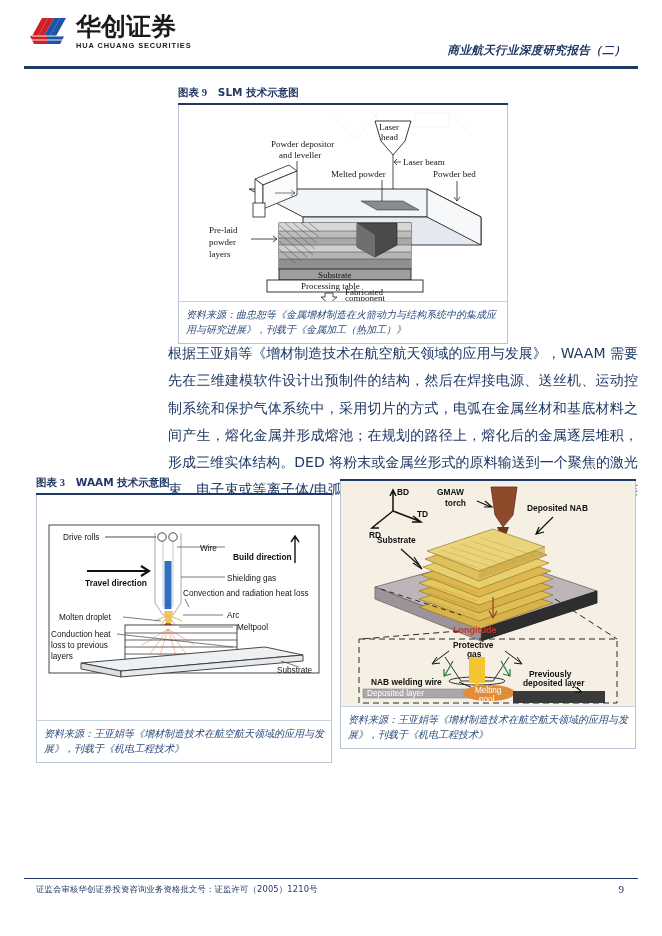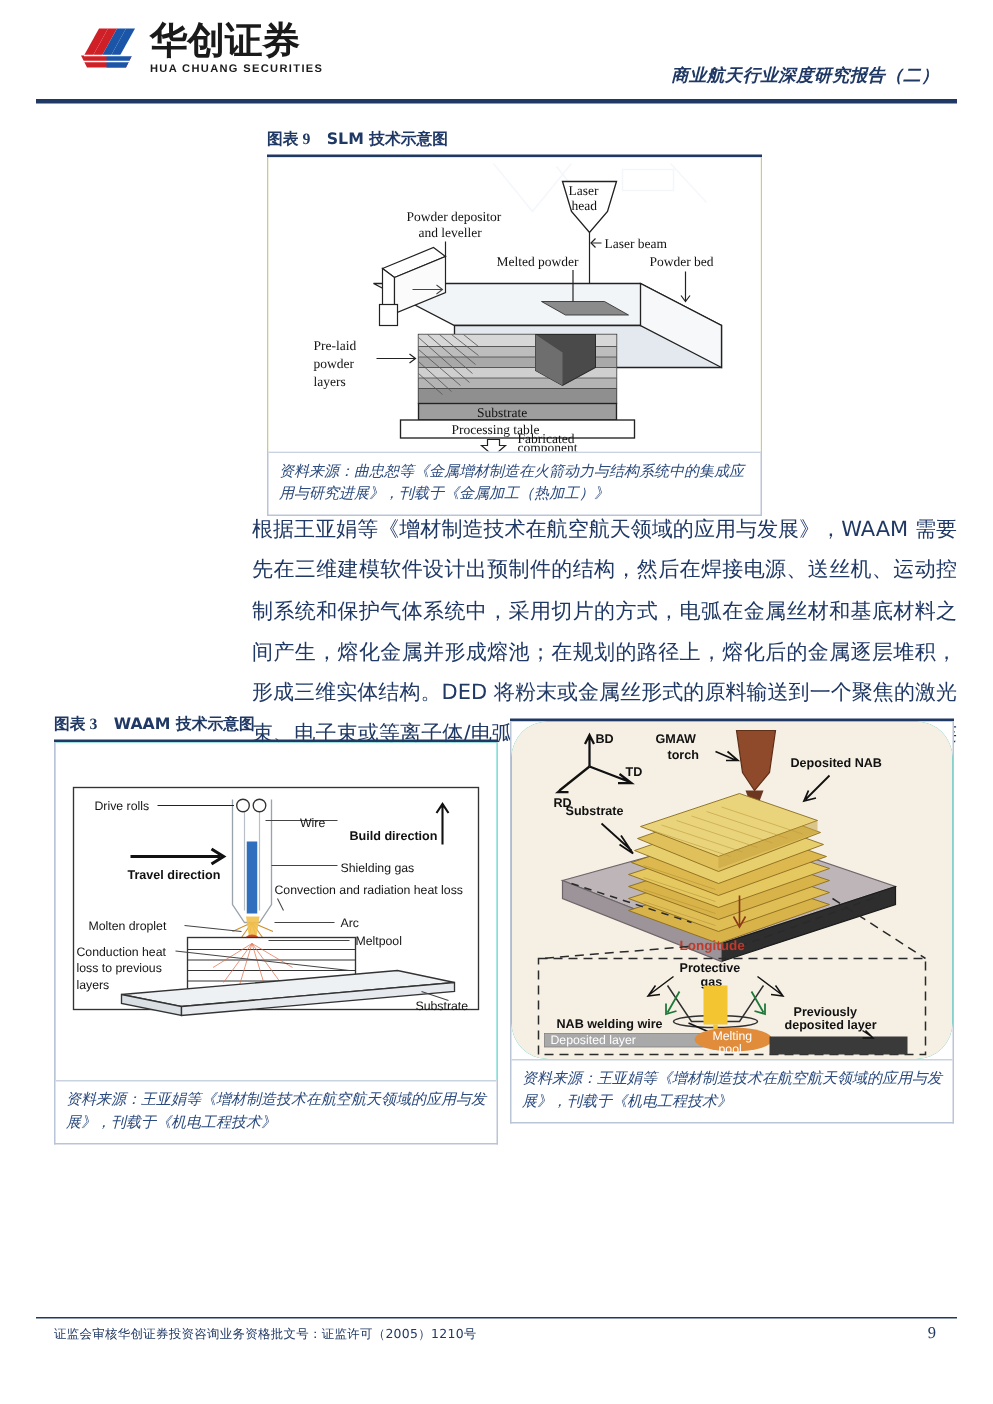--- a/index.html
+++ b/index.html
@@ -8,21 +8,21 @@
     width:662px; height:936px;
     background:#ffffff;
     font-family:"Liberation Serif", serif;
     color:#1a2f55;
     position:relative;
     overflow:hidden;
   }
 
   
   .page-header { position:absolute; left:0; top:0; width:662px; height:70px; }
-  .logo-wrap { position:absolute; left:52px; top:14px; display:flex; align-items:center; gap:6px; }
+  .logo-wrap { position:absolute; left:28px; top:14px; display:flex; align-items:flex-start; gap:6px; }
   .logo-mark { width:42px; height:34px; position:relative; }
   .logo-mark svg { display:block; }
   .logo-text { display:flex; flex-direction:column; line-height:1; }
   .logo-cn {
     font-family:"DejaVu Sans", sans-serif;
     font-weight:bold; font-size:25px; color:#1a1a1a;
     letter-spacing:0px;
   }
   .logo-en {
     font-family:"Liberation Sans", sans-serif;
@@ -53,36 +53,36 @@
   .fig-box { border:0.8px solid #b9c4d6; border-top:none; background:#fff; }
   .fig-src {
     font-family:"DejaVu Sans", sans-serif;
     font-style:italic; font-size:10px; color:#2b4a7d;
     line-height:1.55; padding:5px 7px 5px 7px;
     border-top:0.8px solid #c9d2e0;
   }
 
   
   #fig9 { position:absolute; left:178px; top:86px; width:330px; }
-  #fig9 .art { height:196px; position:relative; overflow:hidden; background:#fef9c3; }
+  #fig9 .art { height:196px; position:relative; overflow:hidden; background:#3b82f6; }
 
   
   .para {
     position:absolute; left:168px; top:340px; width:470px;
     font-family:"DejaVu Sans", sans-serif;
     font-size:14px; line-height:1.95; color:#1f3864;
     text-align:justify;
     text-justify:inter-character;
   }
 
   
   #fig10 { position:absolute; left:36px; top:476px; width:296px; }
   #fig11 { position:absolute; left:340px; top:476px; width:296px; }
   #fig10 .art, #fig11 .art { height:225px; position:relative; overflow:hidden; background:#5eead4; }
-  #fig11 .art { background:#14b8a6;border-radius:24px; }
+  #fig11 .art { background:#0ea5e9; }
 
   
   .footer-rule { position:absolute; left:24px; top:878px; width:614px; height:1.4px; background:#1f3864; }
   .footer-text {
     position:absolute; left:36px; top:884px;
     font-family:"DejaVu Sans", sans-serif;
     font-size:8.3px; color:#1f3864; letter-spacing:0.2px;
   }
   .footer-page {
     position:absolute; right:38px; top:883px;

